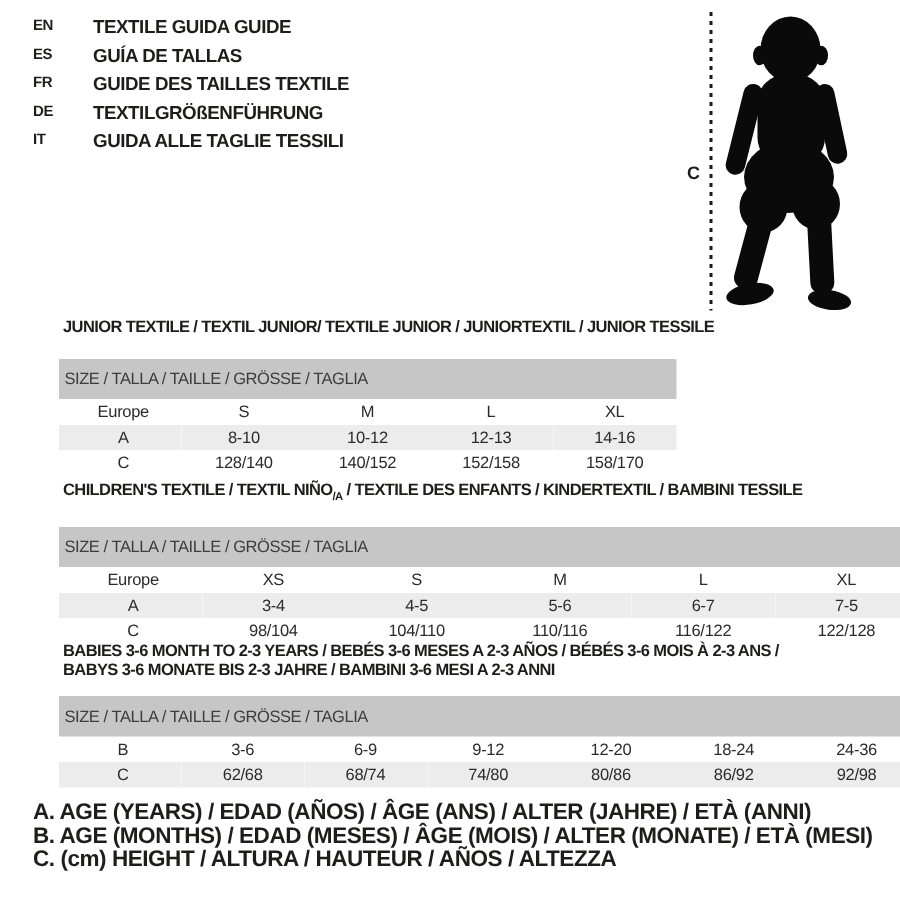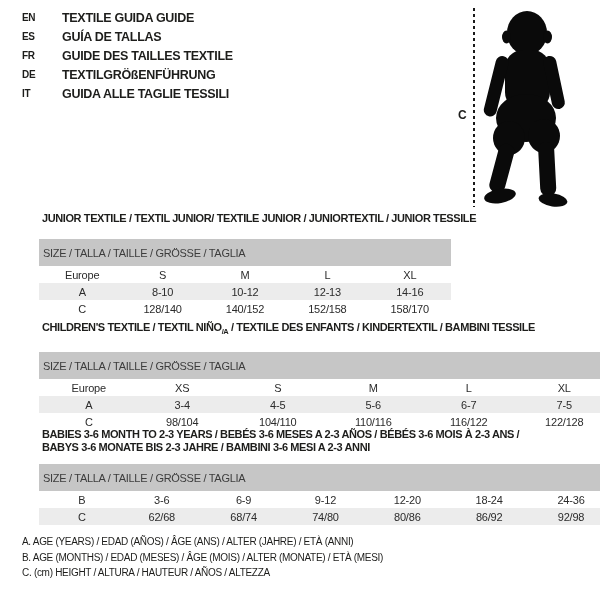--- a/index.html
+++ b/index.html
@@ -37,21 +37,21 @@
     text-align:center; color:#2b2b2b; overflow:hidden; white-space:nowrap;
   }
   td.lbl { width:62px; text-align:center; padding-left:4px; }
   td.bar {
     background:#c6c6c6; height:27px; text-align:left; padding-left:4px;
     color:#3c3c3c; font-size:11px; letter-spacing:-0.3px;
   }
   tr.alt td { background:#ececec; }
   
   .legend { position:absolute; left:22px; top:534px; }
-  .legend-line { font-weight:normal; font-size:10px; letter-spacing:-0.3px; line-height:15.5px; white-space:nowrap; }
+  .legend-line { font-weight:bold; font-size:15px; letter-spacing:-0.3px; line-height:15.5px; white-space:nowrap; }
 </style>
 </head>
 <body>
 
 <div class="page">
 
   <div class="lang-list">
     <div class="lang-row">
       <span class="lang-code">EN</span>
       <span class="lang-title">TEXTILE GUIDA GUIDE</span>

